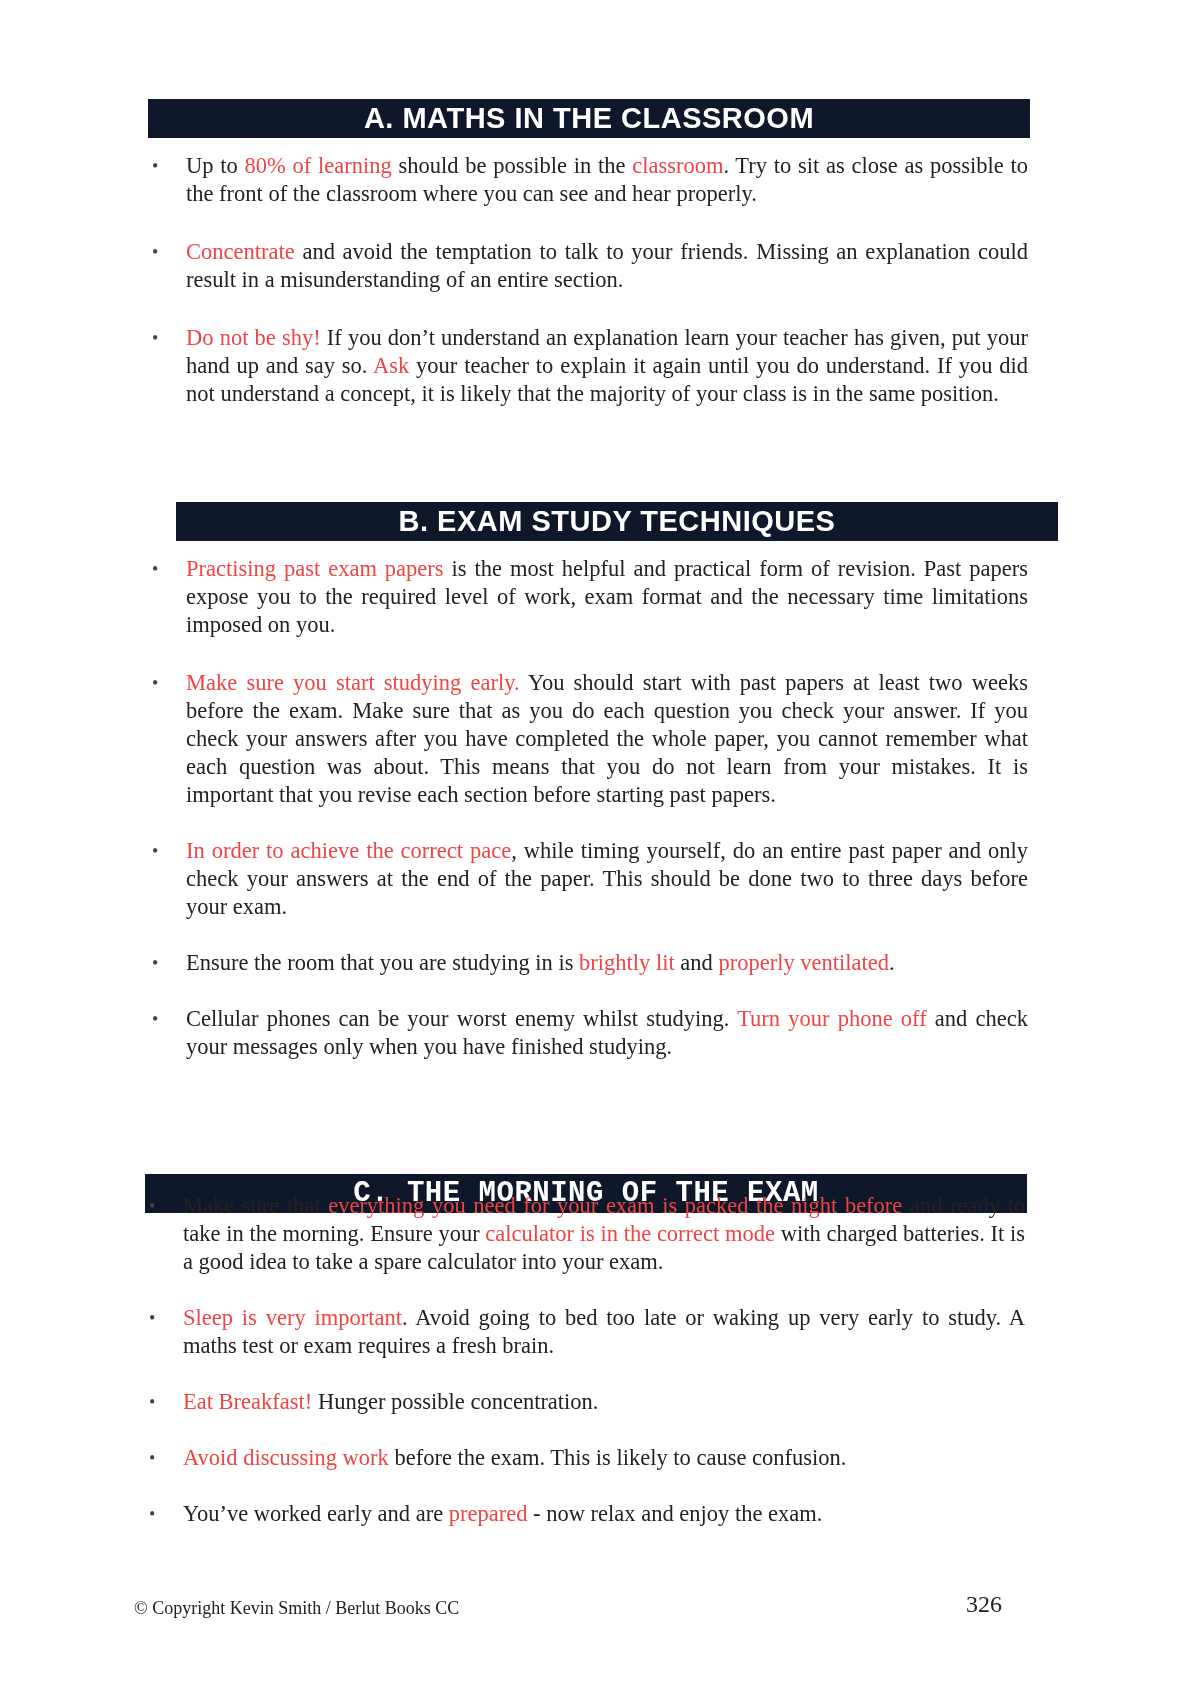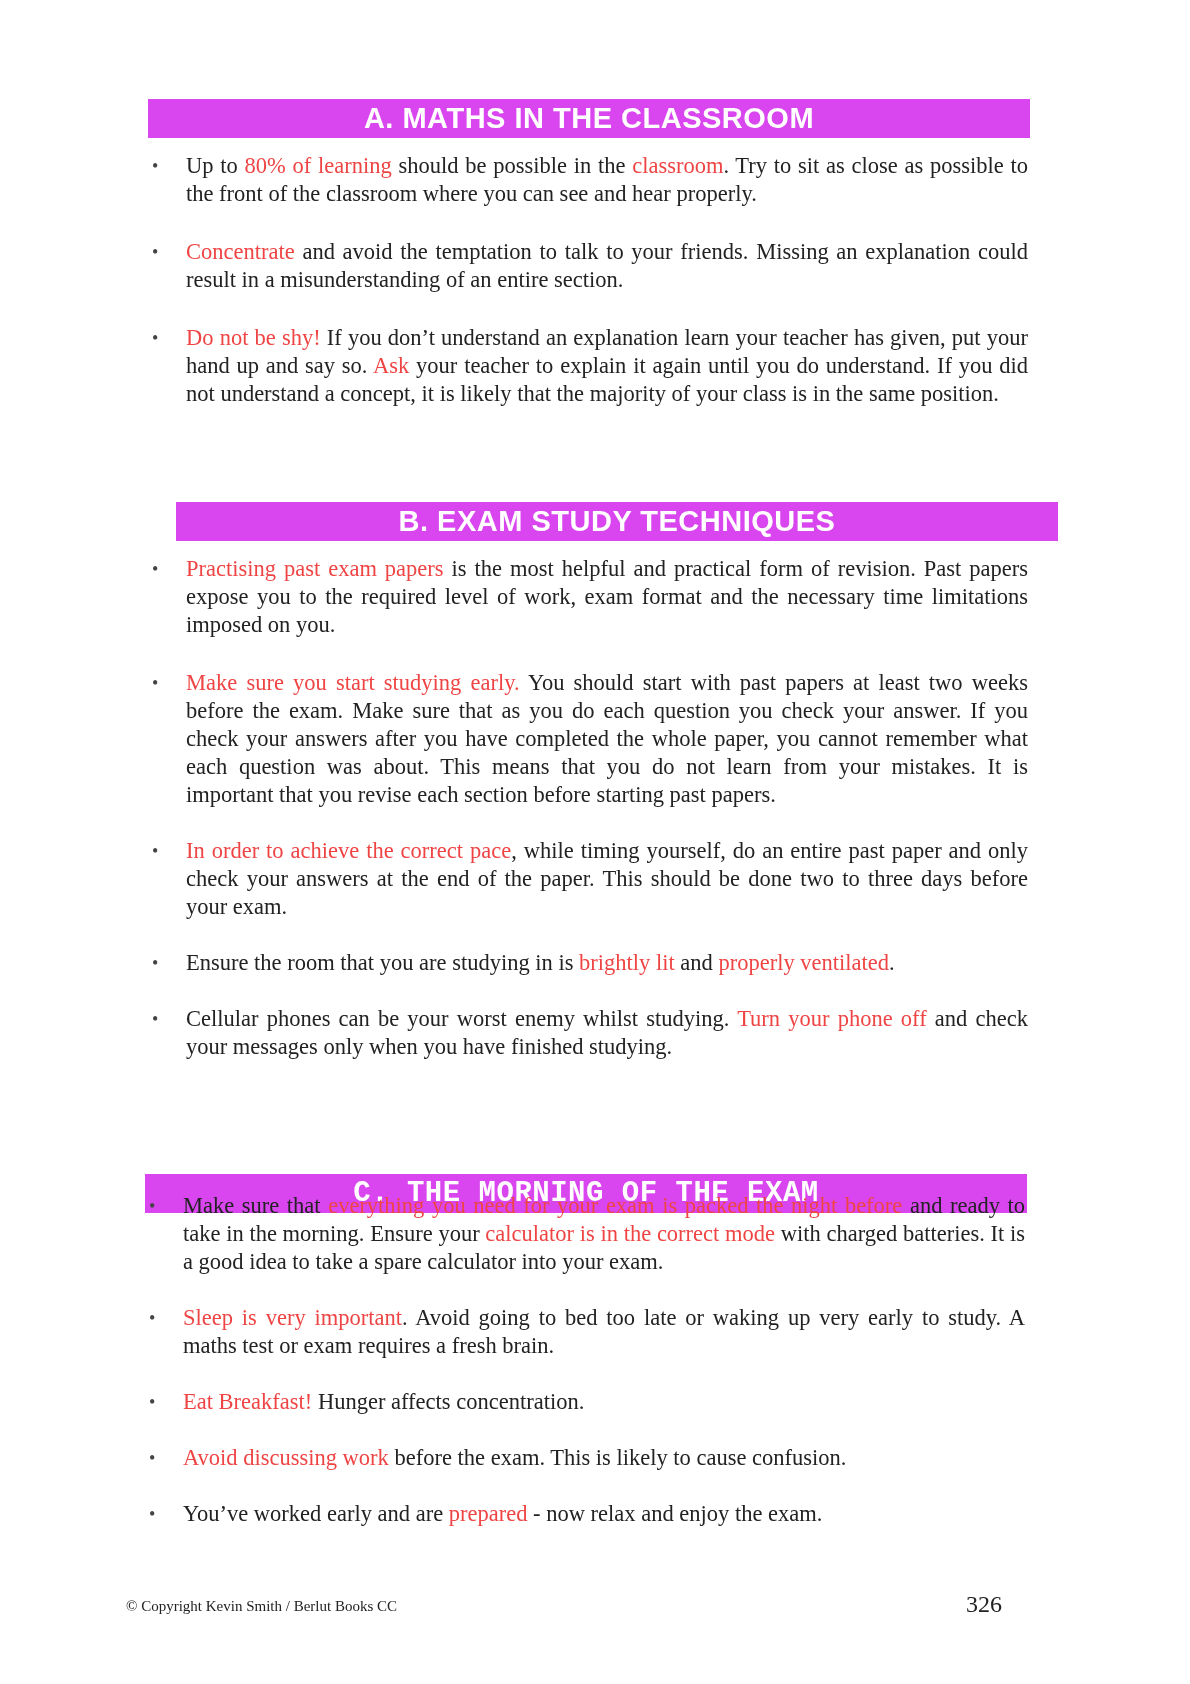--- a/index.html
+++ b/index.html
@@ -1,26 +1,26 @@
 <!DOCTYPE html>
 <html><head>
 <meta charset="utf-8">
 <style>
   html,body{margin:0;padding:0;background:#fff;}
   body{width:1190px;height:1684px;position:relative;overflow:hidden;
        font-family:"Liberation Serif","DejaVu Serif",serif;color:#222;}
-  .banner{position:absolute;left:148px;width:882px;height:39px;background:#d946ef;
+  .banner{position:absolute;left:148px;width:882px;height:39px;background:#0f172a;
           color:#fff;text-align:center;font-family:"Liberation Sans","DejaVu Sans",sans-serif;
           font-weight:bold;font-size:29px;line-height:39px;letter-spacing:0.5px;}
   .bullets{position:absolute;left:148px;width:880px;margin:0;padding:0;list-style:none;}
   .bullets li{position:relative;padding-left:38px;font-size:22.5px;line-height:28px;
               text-align:justify;}
   .bullets li .dot{position:absolute;left:4px;top:0;font-size:18px;color:#444;}
   b{font-weight:normal;color:#ef4444;}
-  .footer-left{position:absolute;left:126px;top:1598px;font-size:15px;}
+  .footer-left{position:absolute;left:134px;top:1598px;font-size:18px;}
   .footer-right{position:absolute;left:966px;top:1591px;font-size:24px;}
 </style>
 </head>
 <body>
 
 <div class="banner" style="top:99px;">A. MATHS IN THE CLASSROOM</div>
 <ul class="bullets" style="top:152px;">
     <li><span class="dot">•</span><span>Up to </span><b>80% of learning</b><span> should be possible in the </span><b>classroom</b><span>. Try to sit as close as possible to the front of the classroom where you can see and hear properly.</span></li>
     <li style="margin-top: 30px;"><span class="dot">•</span><b>Concentrate</b><span> and avoid the temptation to talk to your friends. Missing an explanation could result in a misunderstanding of an entire section.</span></li>
     <li style="margin-top: 30px;"><span class="dot">•</span><b>Do not be shy!</b><span> If you don’t understand an explanation learn your teacher has given, put your hand up and say so. </span><b>Ask</b><span> your teacher to explain it again until you do understand. If you did not understand a concept, it is likely that the majority of your class is in the same position.</span></li>
@@ -32,19 +32,19 @@
     <li style="margin-top: 30px;"><span class="dot">•</span><b>Make sure you start studying early.</b><span> You should start with past papers at least two weeks before the exam. Make sure that as you do each question you check your answer. If you check your answers after you have completed the whole paper, you cannot remember what each question was about. This means that you do not learn from your mistakes.  It is important that you revise each section before starting past papers.</span></li>
     <li style="margin-top: 28px;"><span class="dot">•</span><b>In order to achieve the correct pace</b><span>, while timing yourself, do an entire past paper and only check your answers at the end of the paper. This should be done two to three days before your exam.</span></li>
     <li style="margin-top: 28px;"><span class="dot">•</span><span>Ensure the room that you are studying in is </span><b>brightly lit</b><span> and </span><b>properly ventilated</b><span>.</span></li>
     <li style="margin-top: 28px;"><span class="dot">•</span><span>Cellular phones can be your worst enemy whilst studying. </span><b>Turn your phone off</b><span> and check your messages only when you have finished studying.</span></li>
   </ul>
 
 <div class="banner" style="top:1174px;left:145px;font-family:Liberation Mono, monospace;">C. THE MORNING OF THE EXAM</div>
 <ul class="bullets" style="top:1192px;left:145px;">
     <li><span class="dot">•</span><span>Make sure that </span><b>everything you need for your exam is packed the night before</b><span> and ready to take in the morning. Ensure your </span><b>calculator is in the correct mode</b><span> with charged batteries. It is a good idea to take a spare calculator into your exam.</span></li>
     <li style="margin-top: 28px;"><span class="dot">•</span><b>Sleep is very important</b><span>. Avoid going to bed too late or waking up very early to study. A maths test or exam requires a fresh brain.</span></li>
-    <li style="margin-top: 28px;"><span class="dot">•</span><b>Eat Breakfast!</b><span>  Hunger affects concentration.</span></li>
+    <li style="margin-top: 28px;"><span class="dot">•</span><b>Eat Breakfast!</b><span>  Hunger possible concentration.</span></li>
     <li style="margin-top: 28px;"><span class="dot">•</span><b>Avoid discussing work</b><span> before the exam. This is likely to cause confusion.</span></li>
     <li style="margin-top: 28px;"><span class="dot">•</span><span>You’ve worked early and are </span><b>prepared</b><span> - now relax and enjoy the exam.</span></li>
   </ul>
 
 <div class="footer-left">© Copyright Kevin Smith / Berlut Books CC</div>
 <div class="footer-right">326</div>
 
 </body></html>

